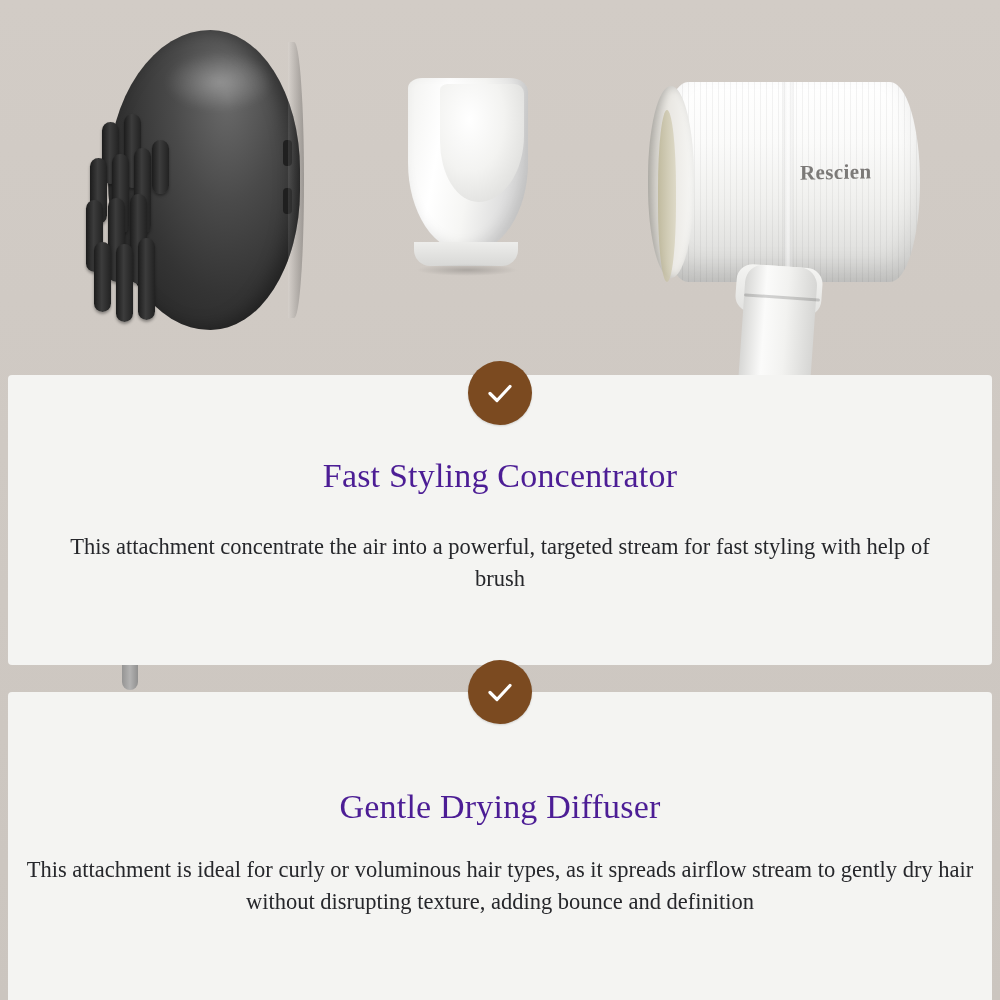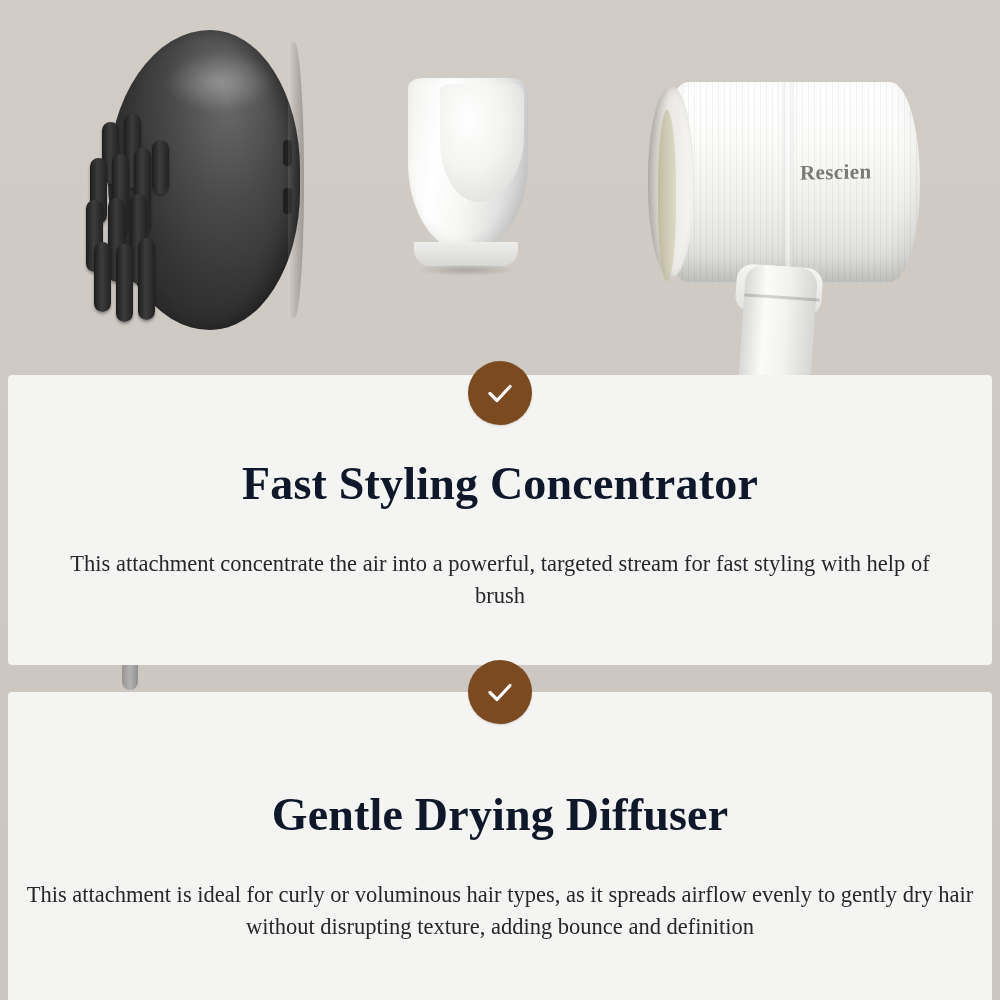--- a/index.html
+++ b/index.html
@@ -264,24 +264,24 @@
     justify-content: center;
     z-index: 5;
     box-shadow: 0 1px 2px rgba(0,0,0,0.15);
   }
   .badge-1 { top: 361px; }
   .badge-2 { top: 660px; }
   .check-badge svg { display: block; }
 
   .card-title {
     text-align: center;
-    color: #0f172a;
+    color: #4c1d95;
     font-family: "Liberation Serif", serif;
-    font-weight: 700;
-    font-size: 46px;
+    font-weight: 400;
+    font-size: 34px;
     letter-spacing: 0.2px;
   }
   .card-1 .card-title { margin-top: 82px; }
   .card-2 .card-title { margin-top: 96px; }
 
   .card-text {
     color: #26272b;
     font-family: "Liberation Serif", serif;
     font-size: 22.5px;
     line-height: 1.42;
@@ -347,21 +347,21 @@
     <p class="card-text">This attachment concentrate the air into a powerful, targeted stream for fast styling with help of brush</p>
   </div>
   <div class="check-badge badge-1">
     <svg width="34" height="34" viewBox="0 0 34 34" aria-hidden="true">
       <path d="M7 17.5 L14 24.5 L27 10.5" fill="none" stroke="#ffffff" stroke-width="3.2" stroke-linecap="round" stroke-linejoin="round"></path>
     </svg>
   </div>
 
   <div class="card card-2">
     <h2 class="card-title">Gentle Drying Diffuser</h2>
-    <p class="card-text">This attachment is ideal for curly or voluminous hair types, as it spreads airflow evenly to gently dry hair without disrupting texture, adding bounce and definition</p>
+    <p class="card-text">This attachment is ideal for curly or voluminous hair types, as it spreads airflow stream to gently dry hair without disrupting texture, adding bounce and definition</p>
   </div>
   <div class="check-badge badge-2">
     <svg width="34" height="34" viewBox="0 0 34 34" aria-hidden="true">
       <path d="M7 17.5 L14 24.5 L27 10.5" fill="none" stroke="#ffffff" stroke-width="3.2" stroke-linecap="round" stroke-linejoin="round"></path>
     </svg>
   </div>
 
 </div>
 
 </body></html>

